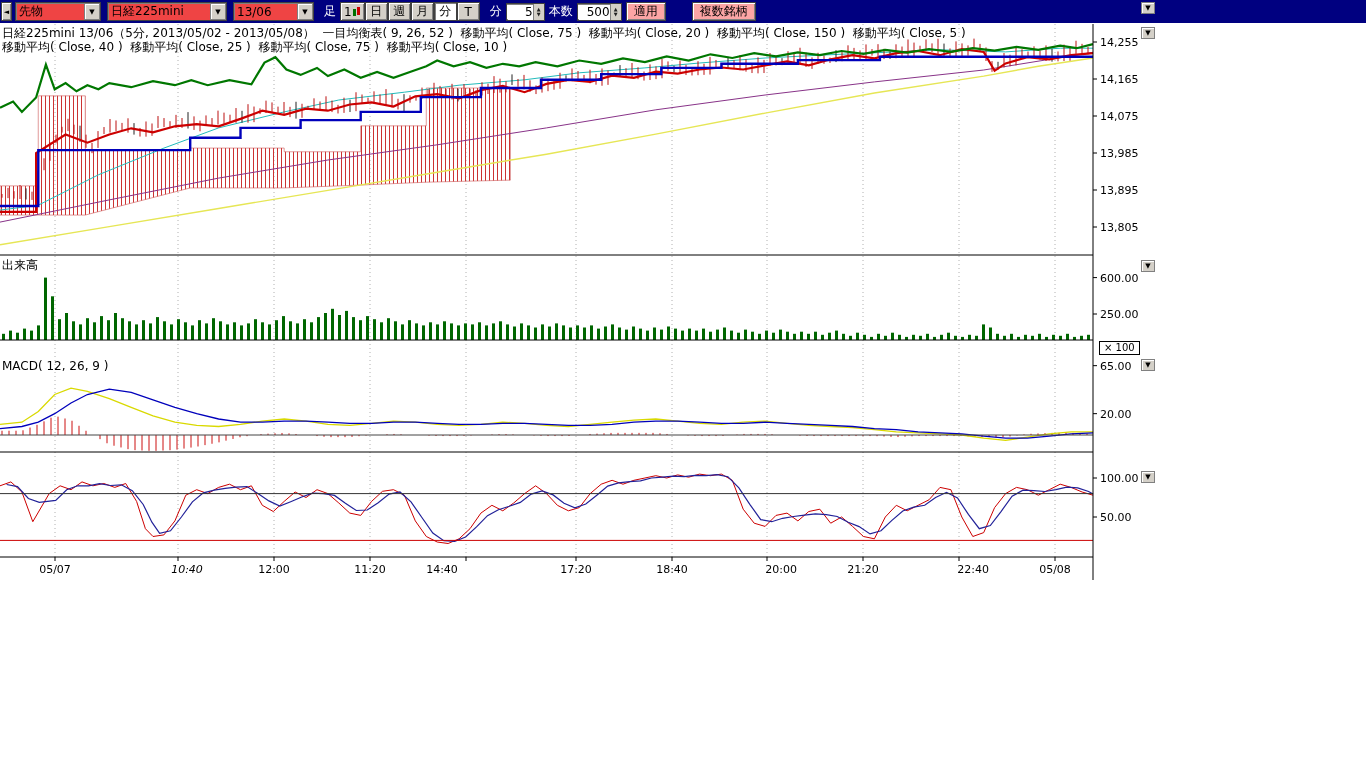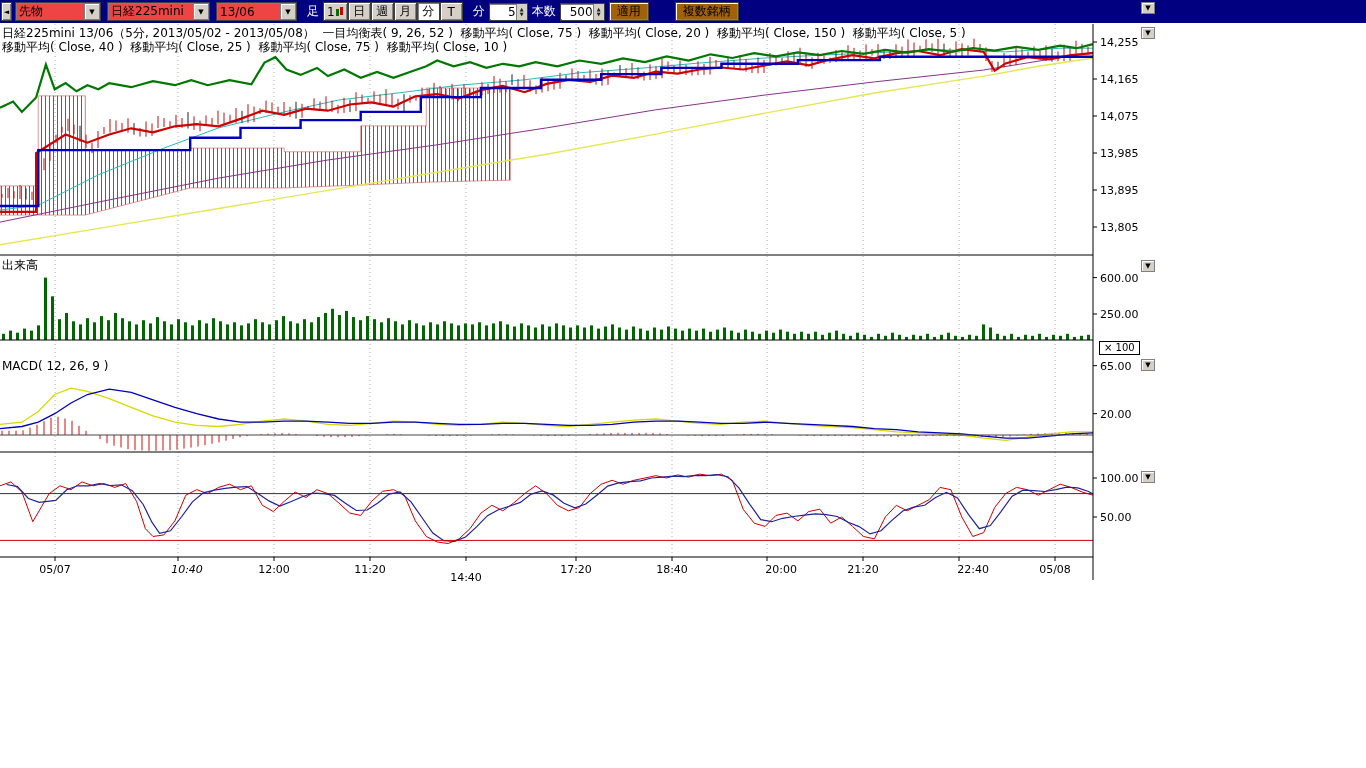--- a/index.html
+++ b/index.html
@@ -18,21 +18,21 @@
     box-shadow:inset 1px 1px 0 #fff;display:flex;align-items:center;justify-content:center;font-size:7px;color:#000}
   .tb-label{color:#fff;font-size:12px;margin:0 4px;white-space:nowrap}
   .pb{height:19px;min-width:23px;padding:0 3px;background:#d4d0c8;border:1px solid #404040;
     box-shadow:inset 1px 1px 0 #fff,inset -1px -1px 0 #808080;font-size:12px;color:#000;
     display:inline-flex;align-items:center;justify-content:center;gap:1px;font-family:inherit}
   .pb.active{background:#ffffff;box-shadow:inset 1px 1px 0 #808080,inset -1px -1px 0 #fff}
   .inwrap{display:flex;align-items:center;height:18px;border:1px solid #404040;box-shadow:inset 1px 1px 0 #808080;background:#fff}
   .tb-input{border:0;outline:0;height:14px;font-size:12px;text-align:right;font-family:inherit;background:#fff;color:#000}
   .spin{width:11px;height:16px;display:flex;flex-direction:column;align-items:center;justify-content:center;
     background:#d4d0c8;border-left:1px solid #808080;font-size:5px;line-height:5px;color:#222}
-  .tb-btn{height:19px;padding:0 7px;font-size:12px;color:#000;background:#a16207;border:1px solid #404040;
+  .tb-btn{height:19px;padding:0 7px;font-size:12px;color:#000;background:#fca5a5;border:1px solid #404040;
     box-shadow:inset 1px 1px 0 #fff,inset -1px -1px 0 #808080;font-family:inherit}
   .scrollbtn{position:absolute;width:14px;height:12px;background:#d4d0c8;border:1px solid #808080;
     box-shadow:inset 1px 1px 0 #fff;font-size:7px;line-height:10px;text-align:center;color:#000;z-index:6}
   .hdr{position:absolute;font-size:12px;color:#000;white-space:pre;z-index:4}
   .pane-label{position:absolute;font-size:12px;color:#000;white-space:pre;z-index:4}
   .badge{position:absolute;left:1099px;top:341px;border:1px solid #000;background:#fff;font-size:10px;
     line-height:12px;height:14px;padding:0 4px;color:#000;z-index:4}
   .axis-label{position:absolute;font-size:11px;color:#000;white-space:nowrap;z-index:4}
 </style>
 </head>
@@ -574,21 +574,21 @@
       <line x1="1055" y1="557" x2="1055" y2="561" stroke="#000" stroke-width="1"></line>
     </svg>
 
   <div class="toolbar">
     <div class="corner-btn">◄</div>
 
     <div class="combo" style="width:86px;margin-left:3px">
       <span class="val">先物</span>
       <span class="dd">▼</span>
     </div>
-    <div class="combo" style="width:103px">
+    <div class="combo" style="width:120px">
       <span class="val">日経225mini</span>
       <span class="dd">▼</span>
     </div>
     <div class="combo" style="width:81px">
       <span class="val">13/06</span>
       <span class="dd">▼</span>
     </div>
 
     <span class="tb-label" style="margin-left:10px">足</span>
 
@@ -660,21 +660,21 @@
       <div class="axis-label" style="left: 1100px; top: 271.6px;">600.00</div>
       <div class="axis-label" style="left: 1100px; top: 308px;">250.00</div>
       <div class="axis-label" style="left: 1100px; top: 359.667px;">65.00</div>
       <div class="axis-label" style="left: 1100px; top: 407.667px;">20.00</div>
       <div class="axis-label" style="left: 1100px; top: 472px;">100.00</div>
       <div class="axis-label" style="left: 1100px; top: 511px;">50.00</div>
       <div class="axis-label" style="left: 25px; top: 563px; width: 60px; text-align: center;">05/07</div>
       <div class="axis-label" style="left: 157px; top: 563px; width: 60px; text-align: center; font-style: italic;">10:40</div>
       <div class="axis-label" style="left: 244px; top: 563px; width: 60px; text-align: center;">12:00</div>
       <div class="axis-label" style="left: 340px; top: 563px; width: 60px; text-align: center;">11:20</div>
-      <div class="axis-label" style="left: 436px; top: 563px; width: 60px; text-align: center; margin-top: 8px;">14:40</div>
+      <div class="axis-label" style="left: 412px; top: 563px; width: 60px; text-align: center;">14:40</div>
       <div class="axis-label" style="left: 546px; top: 563px; width: 60px; text-align: center;">17:20</div>
       <div class="axis-label" style="left: 642px; top: 563px; width: 60px; text-align: center;">18:40</div>
       <div class="axis-label" style="left: 737px; top: 563px; width: 60px; text-align: right;">20:00</div>
       <div class="axis-label" style="left: 833px; top: 563px; width: 60px; text-align: center;">21:20</div>
       <div class="axis-label" style="left: 929px; top: 563px; width: 60px; text-align: right;">22:40</div>
       <div class="axis-label" style="left: 1025px; top: 563px; width: 60px; text-align: center;">05/08</div>
     </div>
 </div>
 
 </body></html>

